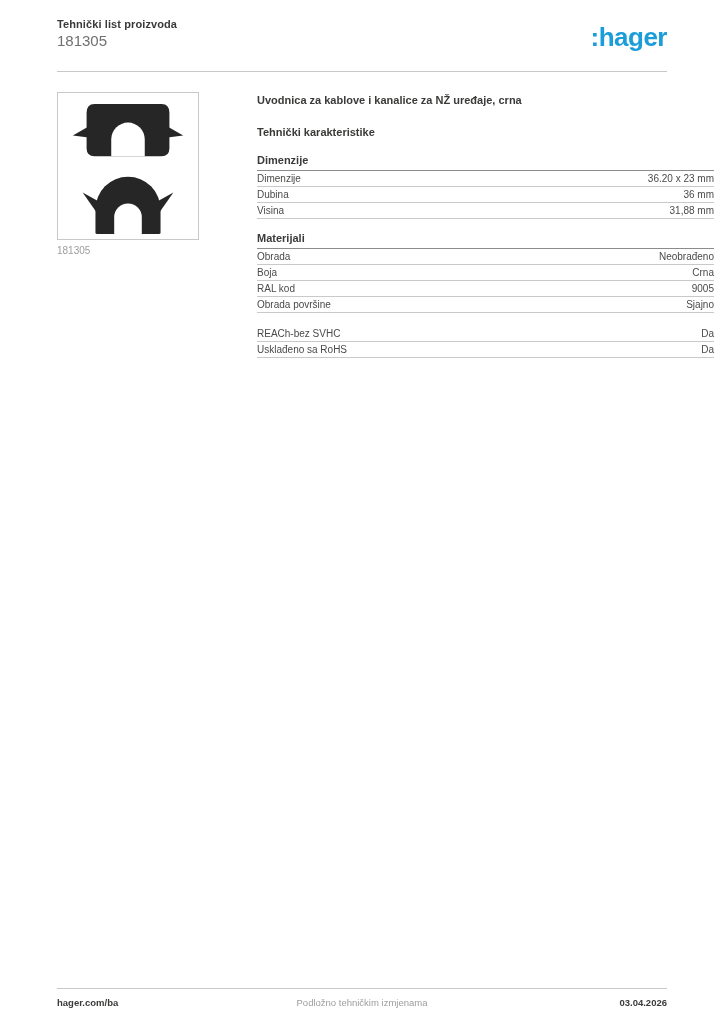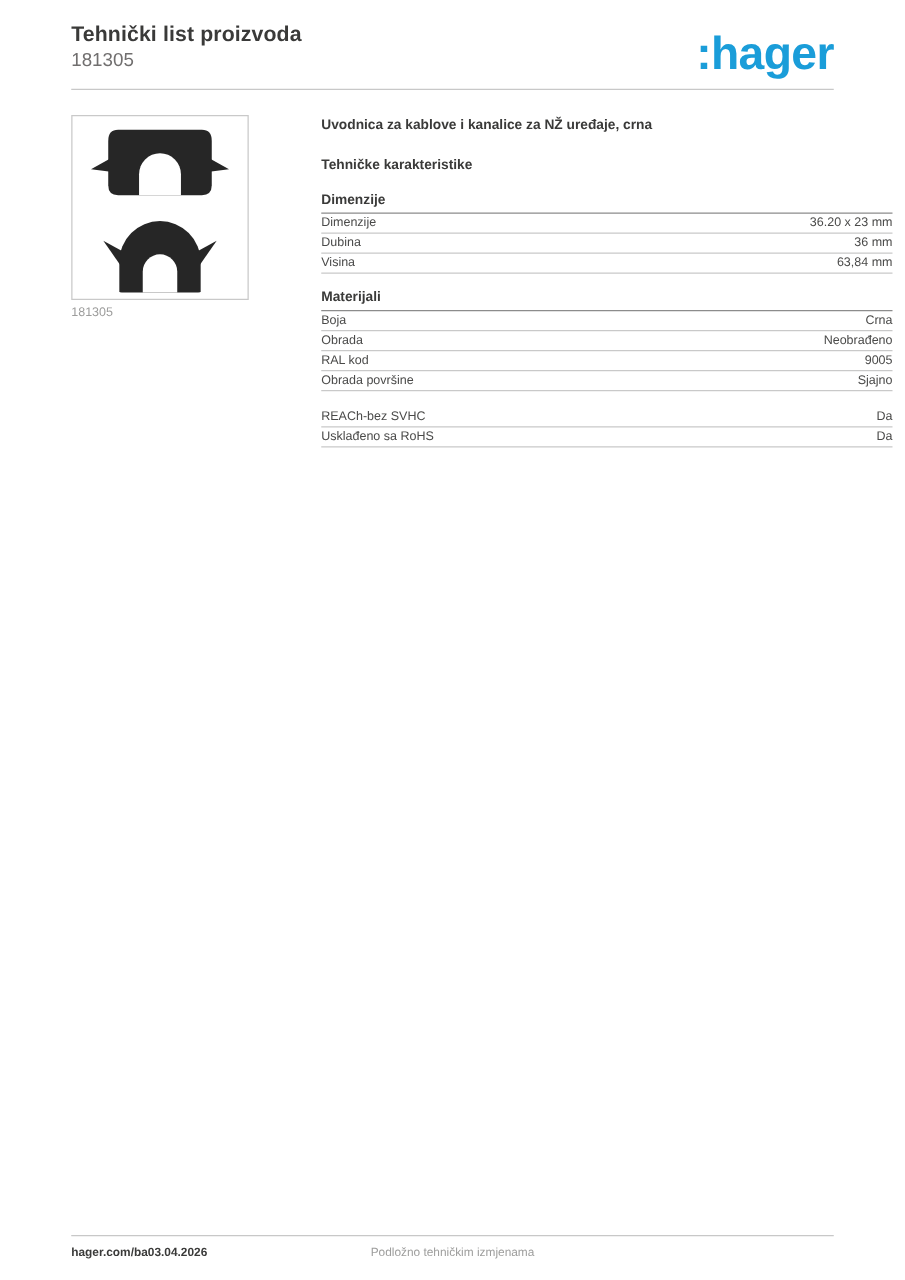--- a/index.html
+++ b/index.html
@@ -6,25 +6,25 @@
   html, body { background: #ffffff; }
   body {
     width: 724px; height: 1024px;
     position: relative;
     font-family: "Liberation Sans", sans-serif;
     color: #3a3a39;
     overflow: hidden;
   }
   
   .header { position: absolute; left: 57px; top: 18px; right: 57px; }
-  .doc-title { font-size: 17px; font-weight: bold; color: #3a3a39; letter-spacing: 0.1px; }
+  .doc-title { font-size: 11px; font-weight: bold; color: #3a3a39; letter-spacing: 0.1px; }
   .doc-code  { font-size: 15px; font-weight: normal; color: #716f6f; margin-top: 2px; }
   .logo {
     position: absolute; right: 0; top: 6px;
-    font-size: 37px; font-weight: bold; color: #1a9dd9;
+    font-size: 26px; font-weight: bold; color: #1a9dd9;
     letter-spacing: -0.5px; line-height: 1;
   }
   .header-rule { position: absolute; left: 57px; right: 57px; top: 71px; border-top: 1px solid #c8c8c8; }
 
   
   .image-box {
     position: absolute; left: 57px; top: 92px;
     width: 142px; height: 148px;
     border: 1px solid #c9c9c9; background: #ffffff;
   }
@@ -49,21 +49,21 @@
     font-size: 10px; line-height: 1.15; color: #4a4a49;
     padding: 2px 0 1.5px 0; border-bottom: 1px solid #c9c9c9;
   }
   .spec-label { text-align: left; }
   .spec-value { text-align: left; }
 
   
   .footer {
     position: absolute; left: 57px; right: 57px; top: 988px;
     border-top: 1px solid #c8c8c8; padding-top: 8px;
-    display: flex; align-items: baseline;
+    display: flex; justify-content: space-between; align-items: baseline;
     font-size: 9.5px;
   }
   .footer-left  { font-weight: bold; color: #3a3a39; }
   .footer-center{ color: #9d9d9c; position: absolute; left: 0; right: 0; text-align: center; }
   .footer-right { font-weight: bold; color: #3a3a39; }
 </style>
 </head>
 <body>
 
 <div class="header">
@@ -84,46 +84,46 @@
     <polygon points="25,101 45,112 39,121 " fill="#262626"></polygon>
     <polygon points="117,101 97,112 103,121" fill="#262626"></polygon>
     <path d="M38,142 v-24 a33,33 0 0 1 66,0 v24 q0,1 -2,1 h-62 q-2,0 -2,-1 z" fill="#262626"></path>
     <path d="M57,143 v-17 a14,14 0 0 1 28,0 v17 z" fill="#ffffff"></path>
   </svg>
 </div>
 <div class="image-caption">181305</div>
 
 <div class="right-col">
   <div class="product-title">Uvodnica za kablove i kanalice za NŽ uređaje, crna</div>
-  <div class="tech-heading">Tehničke karakteristike</div>
+  <div class="tech-heading">Tehnički karakteristike</div>
   <div class="sections" id="spec-sections">
       <div class="spec-section">
         <div class="spec-section-title">Dimenzije</div>
         <div class="spec-row">
           <span class="spec-label">Dimenzije</span>
           <span class="spec-value">36.20 x 23 mm</span>
         </div>
         <div class="spec-row">
           <span class="spec-label">Dubina</span>
           <span class="spec-value">36 mm</span>
         </div>
         <div class="spec-row">
           <span class="spec-label">Visina</span>
-          <span class="spec-value">63,84 mm</span>
+          <span class="spec-value">31,88 mm</span>
         </div>
       </div>
       <div class="spec-section">
         <div class="spec-section-title">Materijali</div>
         <div class="spec-row">
+          <span class="spec-label">Obrada</span>
+          <span class="spec-value">Neobrađeno</span>
+        </div>
+        <div class="spec-row">
           <span class="spec-label">Boja</span>
           <span class="spec-value">Crna</span>
-        </div>
-        <div class="spec-row">
-          <span class="spec-label">Obrada</span>
-          <span class="spec-value">Neobrađeno</span>
         </div>
         <div class="spec-row">
           <span class="spec-label">RAL kod</span>
           <span class="spec-value">9005</span>
         </div>
         <div class="spec-row">
           <span class="spec-label">Obrada površine</span>
           <span class="spec-value">Sjajno</span>
         </div>
       </div>

